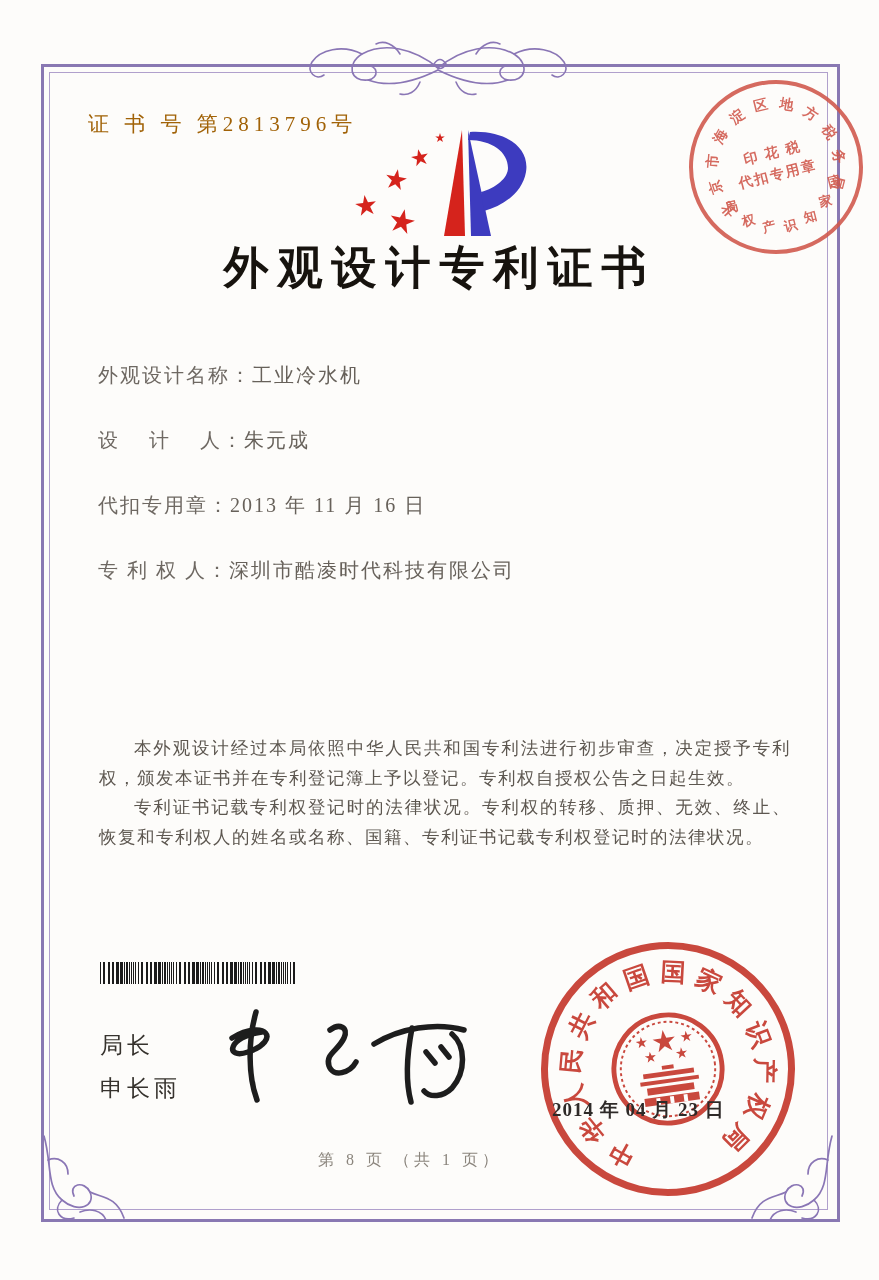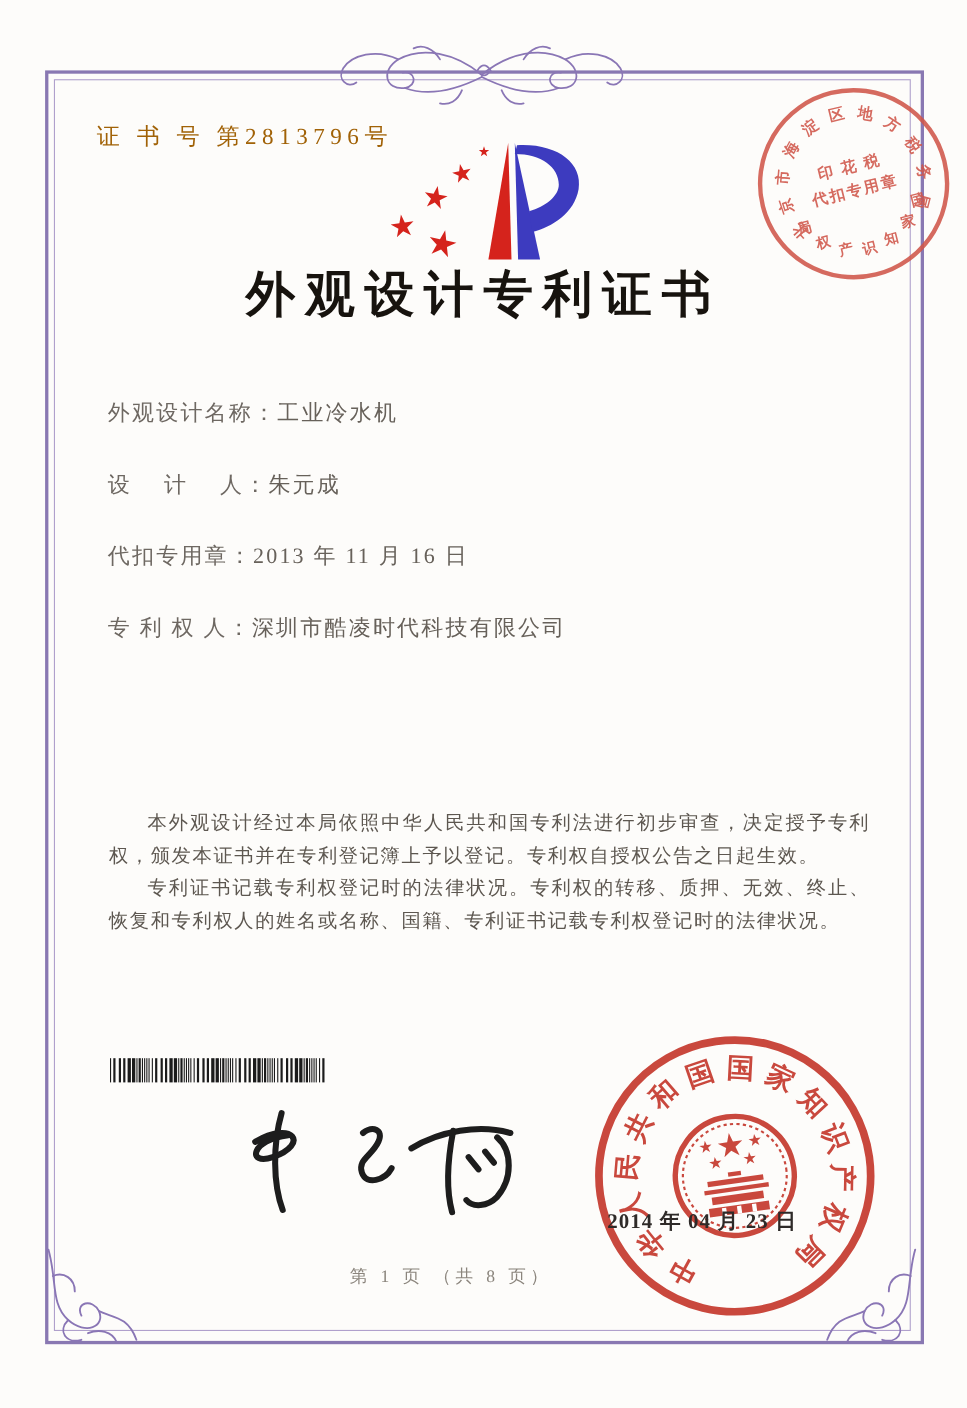--- a/index.html
+++ b/index.html
@@ -231,20 +231,24 @@
       <span style="width:1px;margin-right:1px"></span>
       <span style="width:2px;margin-right:1px"></span>
       <span style="width:1px;margin-right:1px"></span>
       <span style="width:1px;margin-right:1px"></span>
       <span style="width:1px;margin-right:1px"></span>
       <span style="width:1px;margin-right:2px"></span>
       <span style="width:1px;margin-right:2px"></span>
       <span style="width:2px;margin-right:3px"></span>
     </div>
 
+  <div class="signoff">
+    <div>局长</div>
+    <div>申长雨</div>
+  </div>
 
   <svg class="signature" width="270" height="125" viewBox="0 0 270 125">
     <g fill="none" stroke="#1d1d1d" stroke-width="5.5" stroke-linecap="round">
       <path d="M44,20 C36,48 36,84 45,108"></path>
       <path d="M20,46 C54,26 70,48 36,60 C12,68 16,44 50,40"></path>
       <path d="M118,38 C127,31 137,35 132,46 C126,59 113,62 117,74 C121,86 138,81 144,70"></path>
       <path d="M162,52 C188,36 224,30 252,38"></path>
       <path d="M200,36 C195,62 193,88 199,110"></path>
       <path d="M240,42 C254,54 254,80 240,96 C231,105 218,106 212,99"></path>
       <path d="M214,60 l9,11"></path>
@@ -284,15 +288,15 @@
         <rect x="36" y="77" width="48" height="7"></rect>
         <rect x="32" y="87" width="56" height="8"></rect>
         <rect x="44" y="88" width="4" height="7" fill="#fff"></rect>
         <rect x="58" y="88" width="4" height="7" fill="#fff"></rect>
         <rect x="72" y="88" width="4" height="7" fill="#fff"></rect>
       </g>
     </svg>
   </div>
   <div class="seal-date">2014 年 04 月 23 日</div>
 
-  <div class="footer">第 1 页 （共 8 页）</div>
+  <div class="footer">第 8 页 （共 1 页）</div>
 
 </div>
 
 </body></html>

